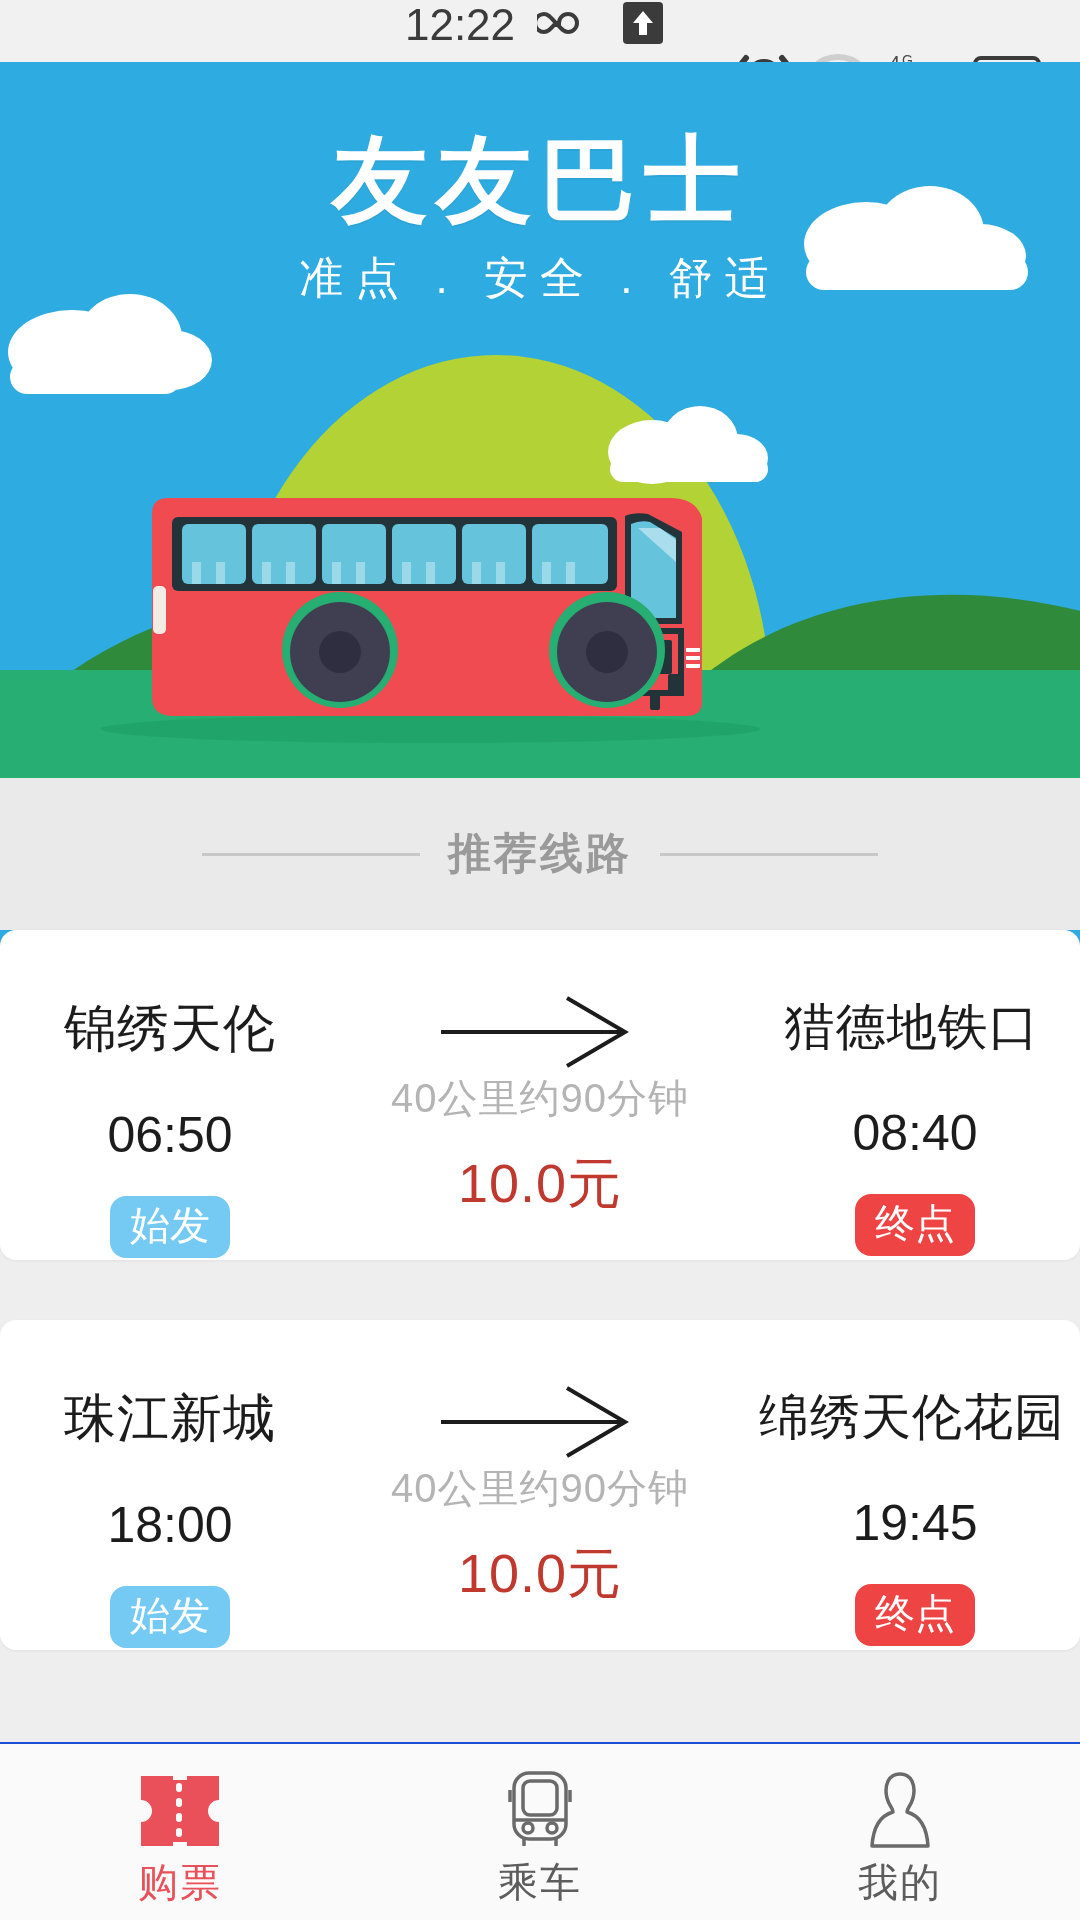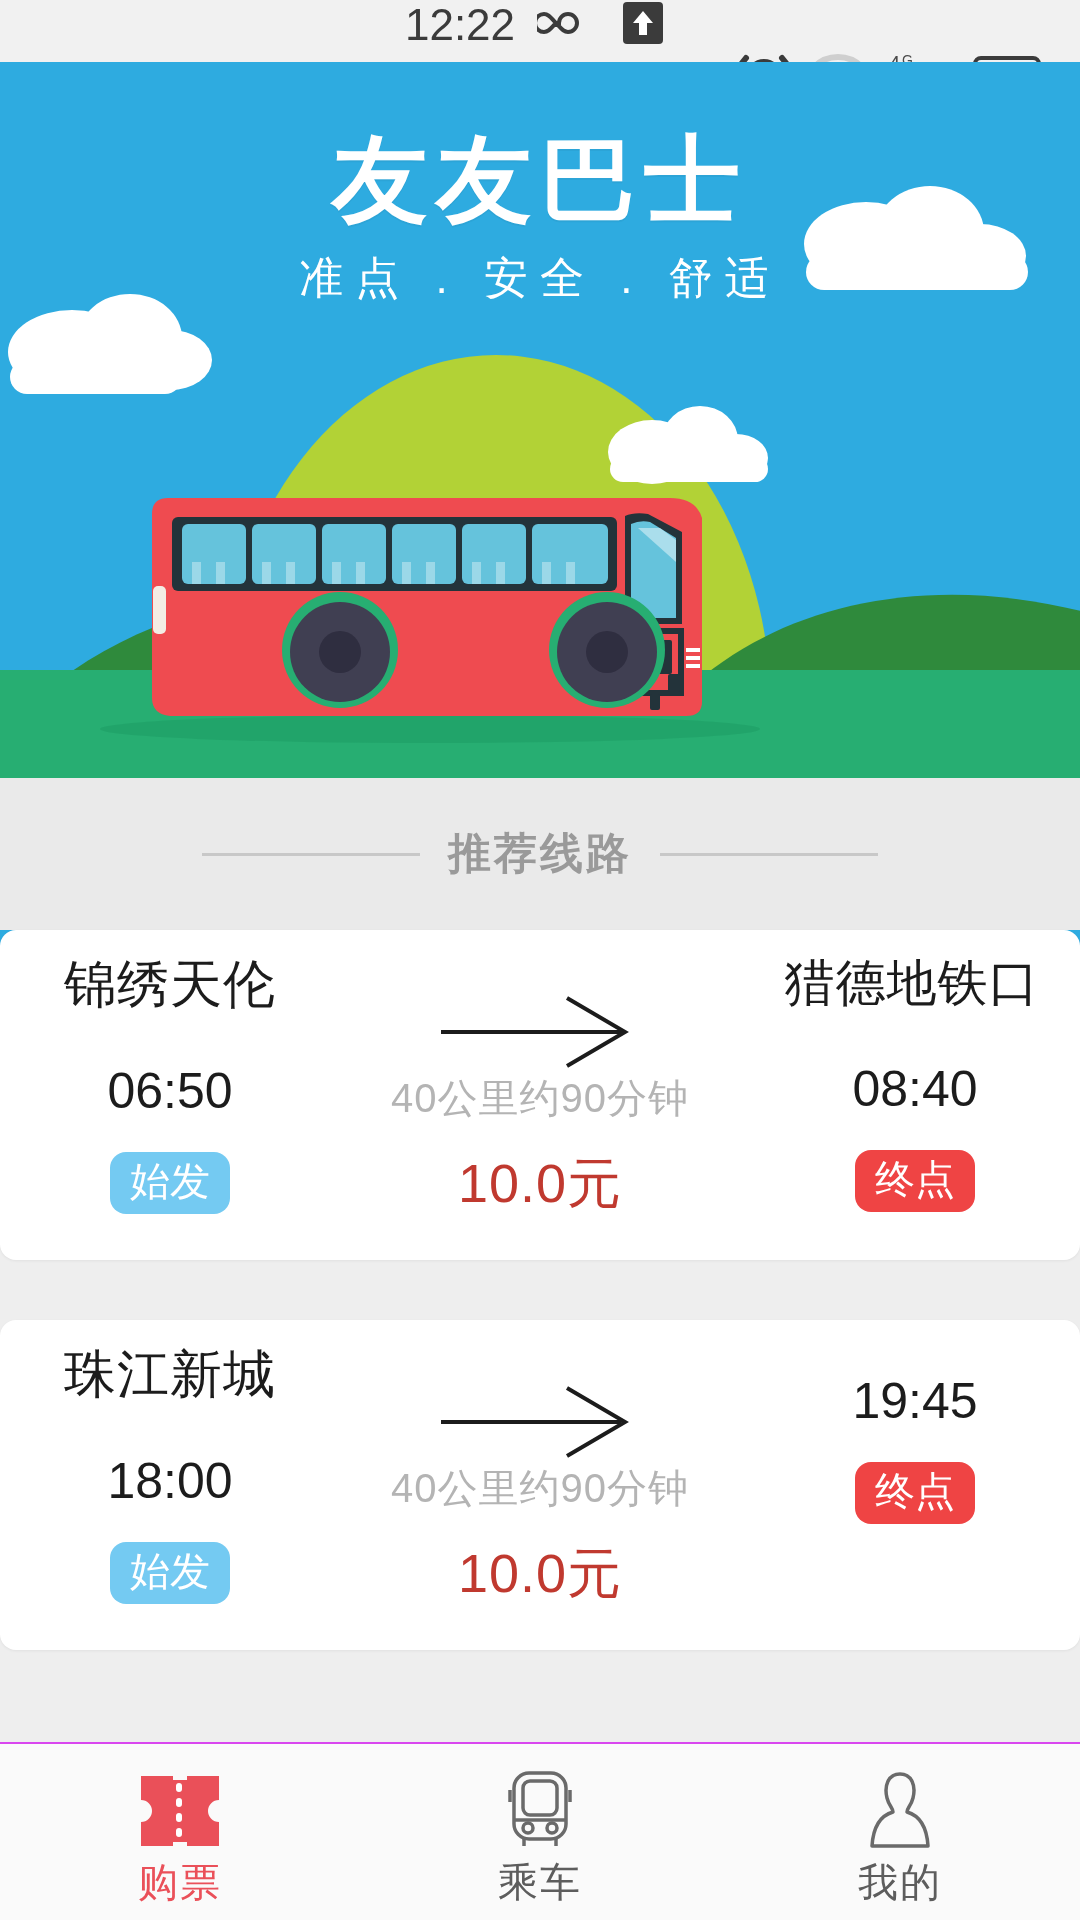--- a/index.html
+++ b/index.html
@@ -61,42 +61,42 @@
 
   .card-inner{
     position:relative; width:100%; height:100%;
   }
   .col{ position:absolute; text-align:center; }
   .col-left{ left:10px; top:0; width:320px; }
   .col-mid{ left:330px; top:0; width:420px; }
   .col-right{ left:750px; top:0; width:330px; }
 
   .stop-name{
-    margin-top:28px; font-size:52px; color:#1c1c1c; white-space:nowrap;
+    margin-top:72px; font-size:52px; color:#1c1c1c; white-space:nowrap;
     letter-spacing:1px; line-height:1;
   }
   .col-right .stop-name{ font-size:50px; margin-left:-6px; }
   .stop-time{
     margin-top:56px; font-size:50px; color:#1c1c1c; line-height:1;
   }
   .badge{
     display:inline-block; margin-top:36px; padding:9px 20px 13px;
     border-radius:16px; color:#ffffff; font-size:40px; line-height:1;
   }
   .badge-start{ background:#74caf2; }
   .badge-end{ background:#ef4444; }
 
   .arrow-wrap{ margin-top:62px; height:76px; display:flex; align-items:center; justify-content:center;}
   .dur{ margin-top:10px; font-size:40px; color:#b4b4b4; letter-spacing:1px; line-height:1;}
   .price{ margin-top:38px; font-size:54px; color:#c0392f; letter-spacing:1px; line-height:1;}
 
   
   .tabbar{
     position:absolute; left:0; bottom:0; width:1080px; height:178px;
-    background:#fafafa; border-top:2px solid #d946ef;
+    background:#fafafa; border-top:2px solid #1d4ed8;
     display:flex;
   }
   .tab{
     flex:1; display:flex; flex-direction:column; align-items:center;
     justify-content:center; gap:12px; padding-top:6px;
   }
   .tab-label{ font-size:40px; color:#5d5d5d; letter-spacing:2px; line-height:1;}
   .tab.active .tab-label{ color:#ea5059; }
   .tab-icon{ height:82px; display:flex; align-items:center; justify-content:center; }
 </style>
@@ -297,20 +297,21 @@
         <svg width="210" height="76" viewBox="0 0 210 76">
           <path d="M6 40 L186 40" stroke="#1c1c1c" stroke-width="4" fill="none"></path>
           <path d="M132 6 L190 40 L132 74" stroke="#1c1c1c" stroke-width="4" fill="none"></path>
         </svg>
       </div>
       <div class="dur">40公里约90分钟</div>
       <div class="price">10.0元</div>
     </div>
 
     <div class="col col-right">
+      <div class="stop-name">绵绣天伦花园</div>
       <div class="stop-time">19:45</div>
       <div class="badge badge-end">终点</div>
     </div>
   </div>
 </div>
 
 <div class="tabbar">
 
   <div class="tab active">
     <span class="tab-icon">

